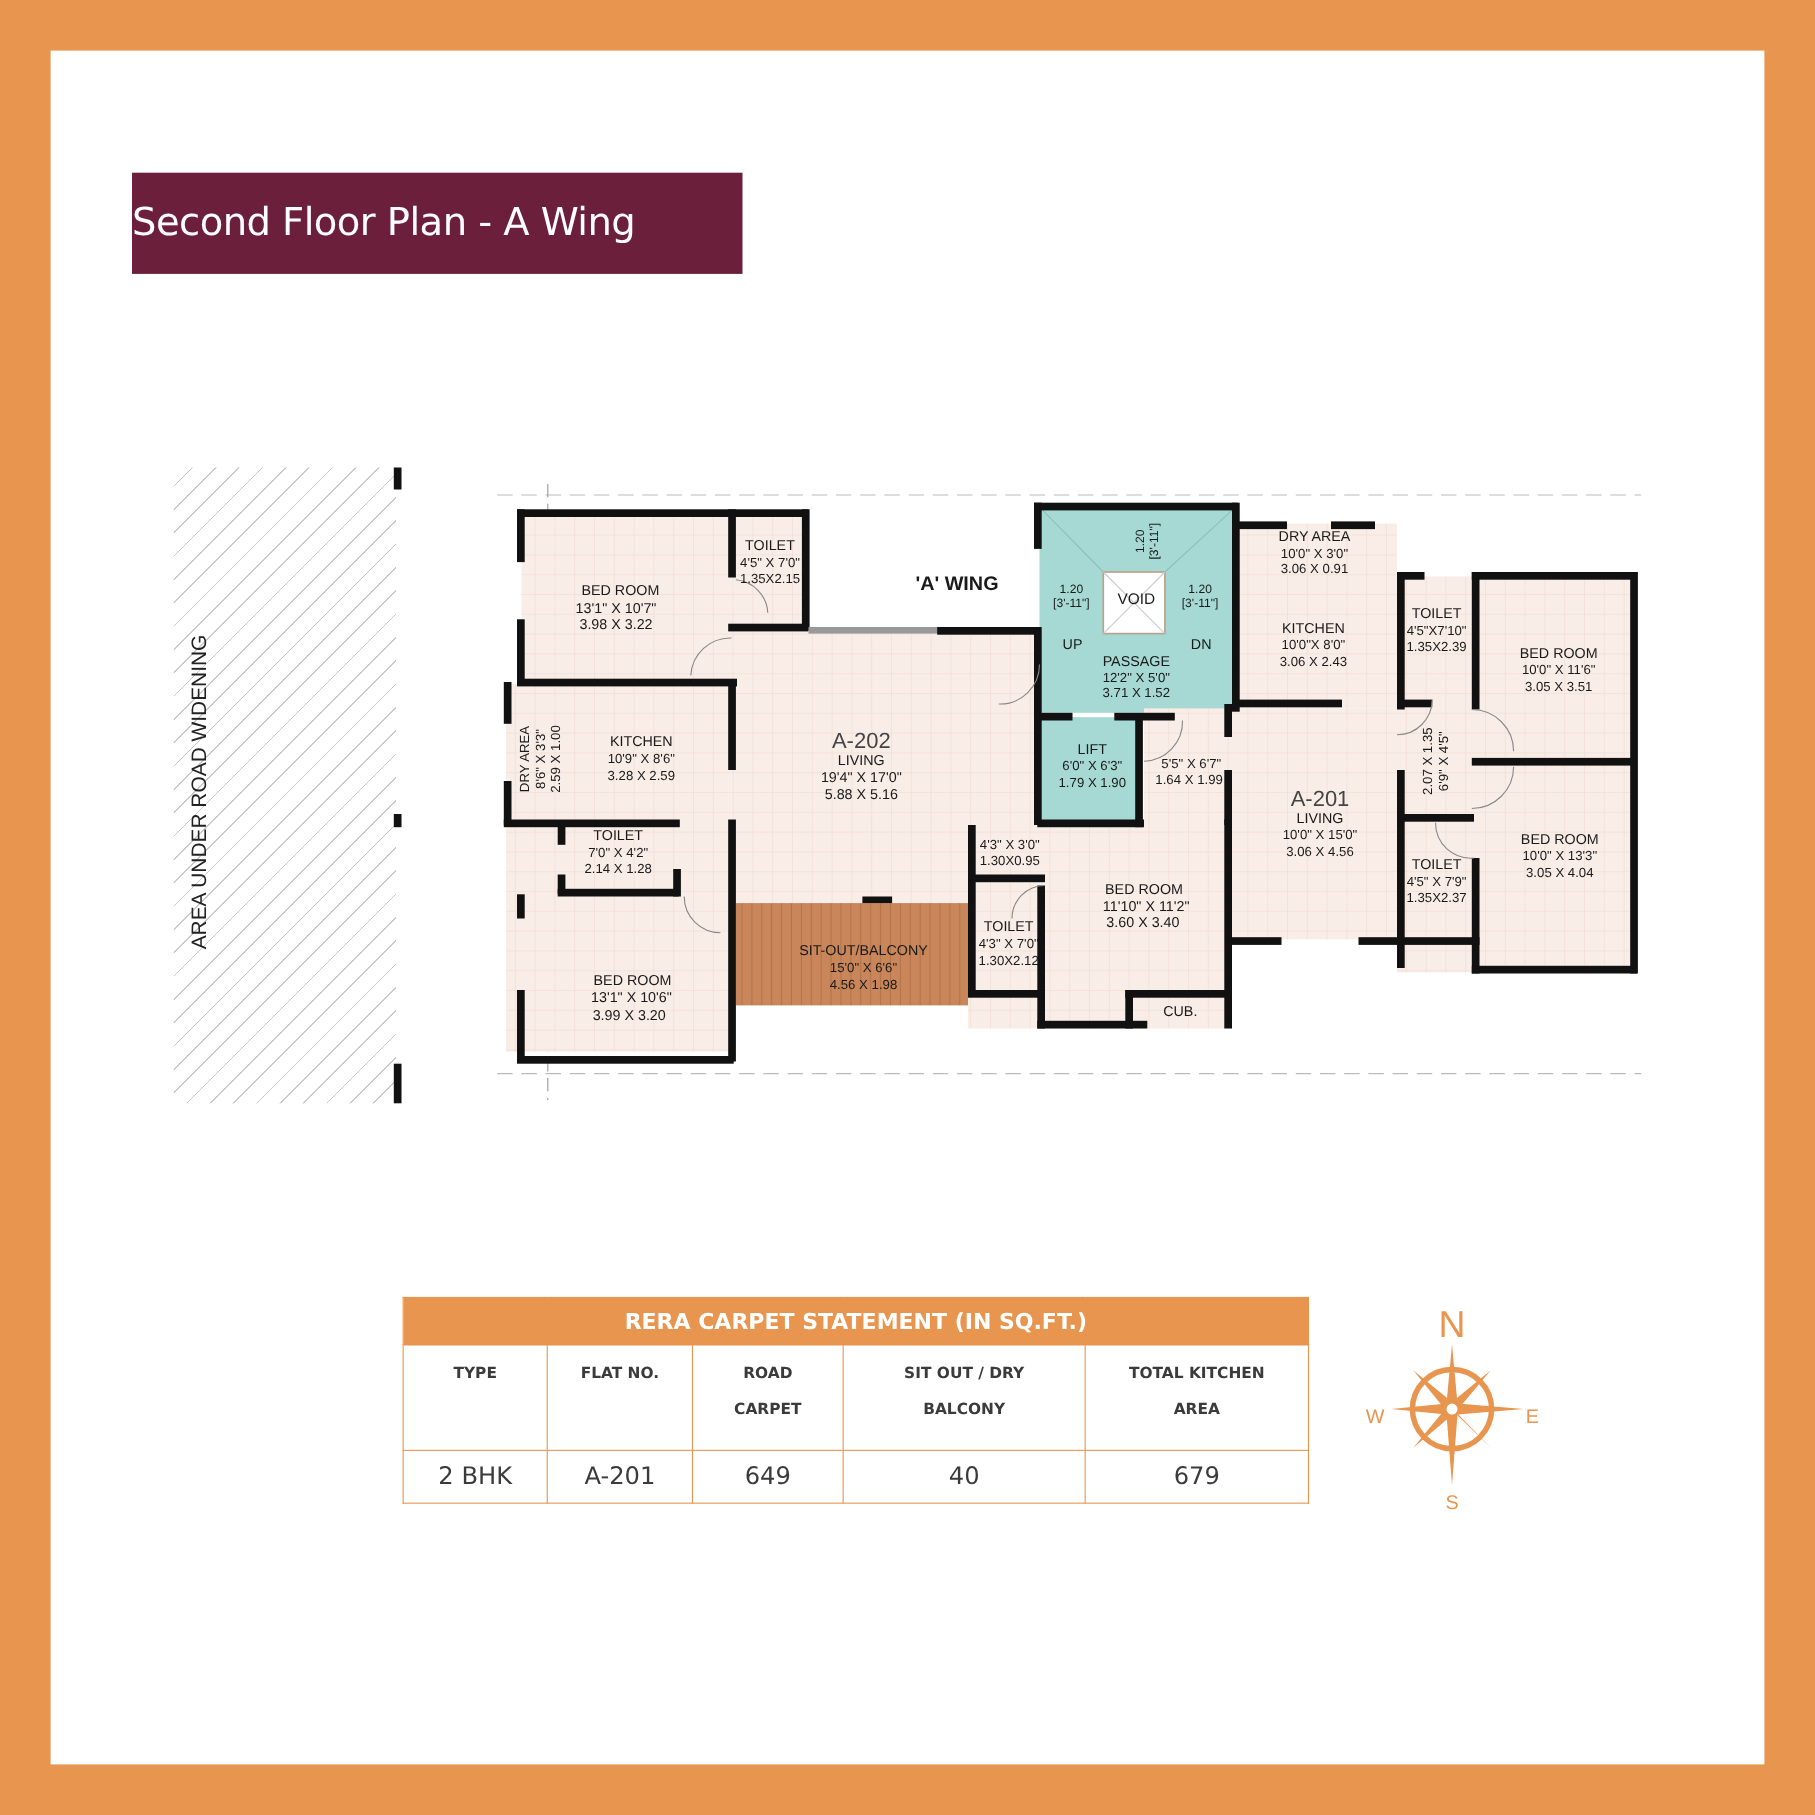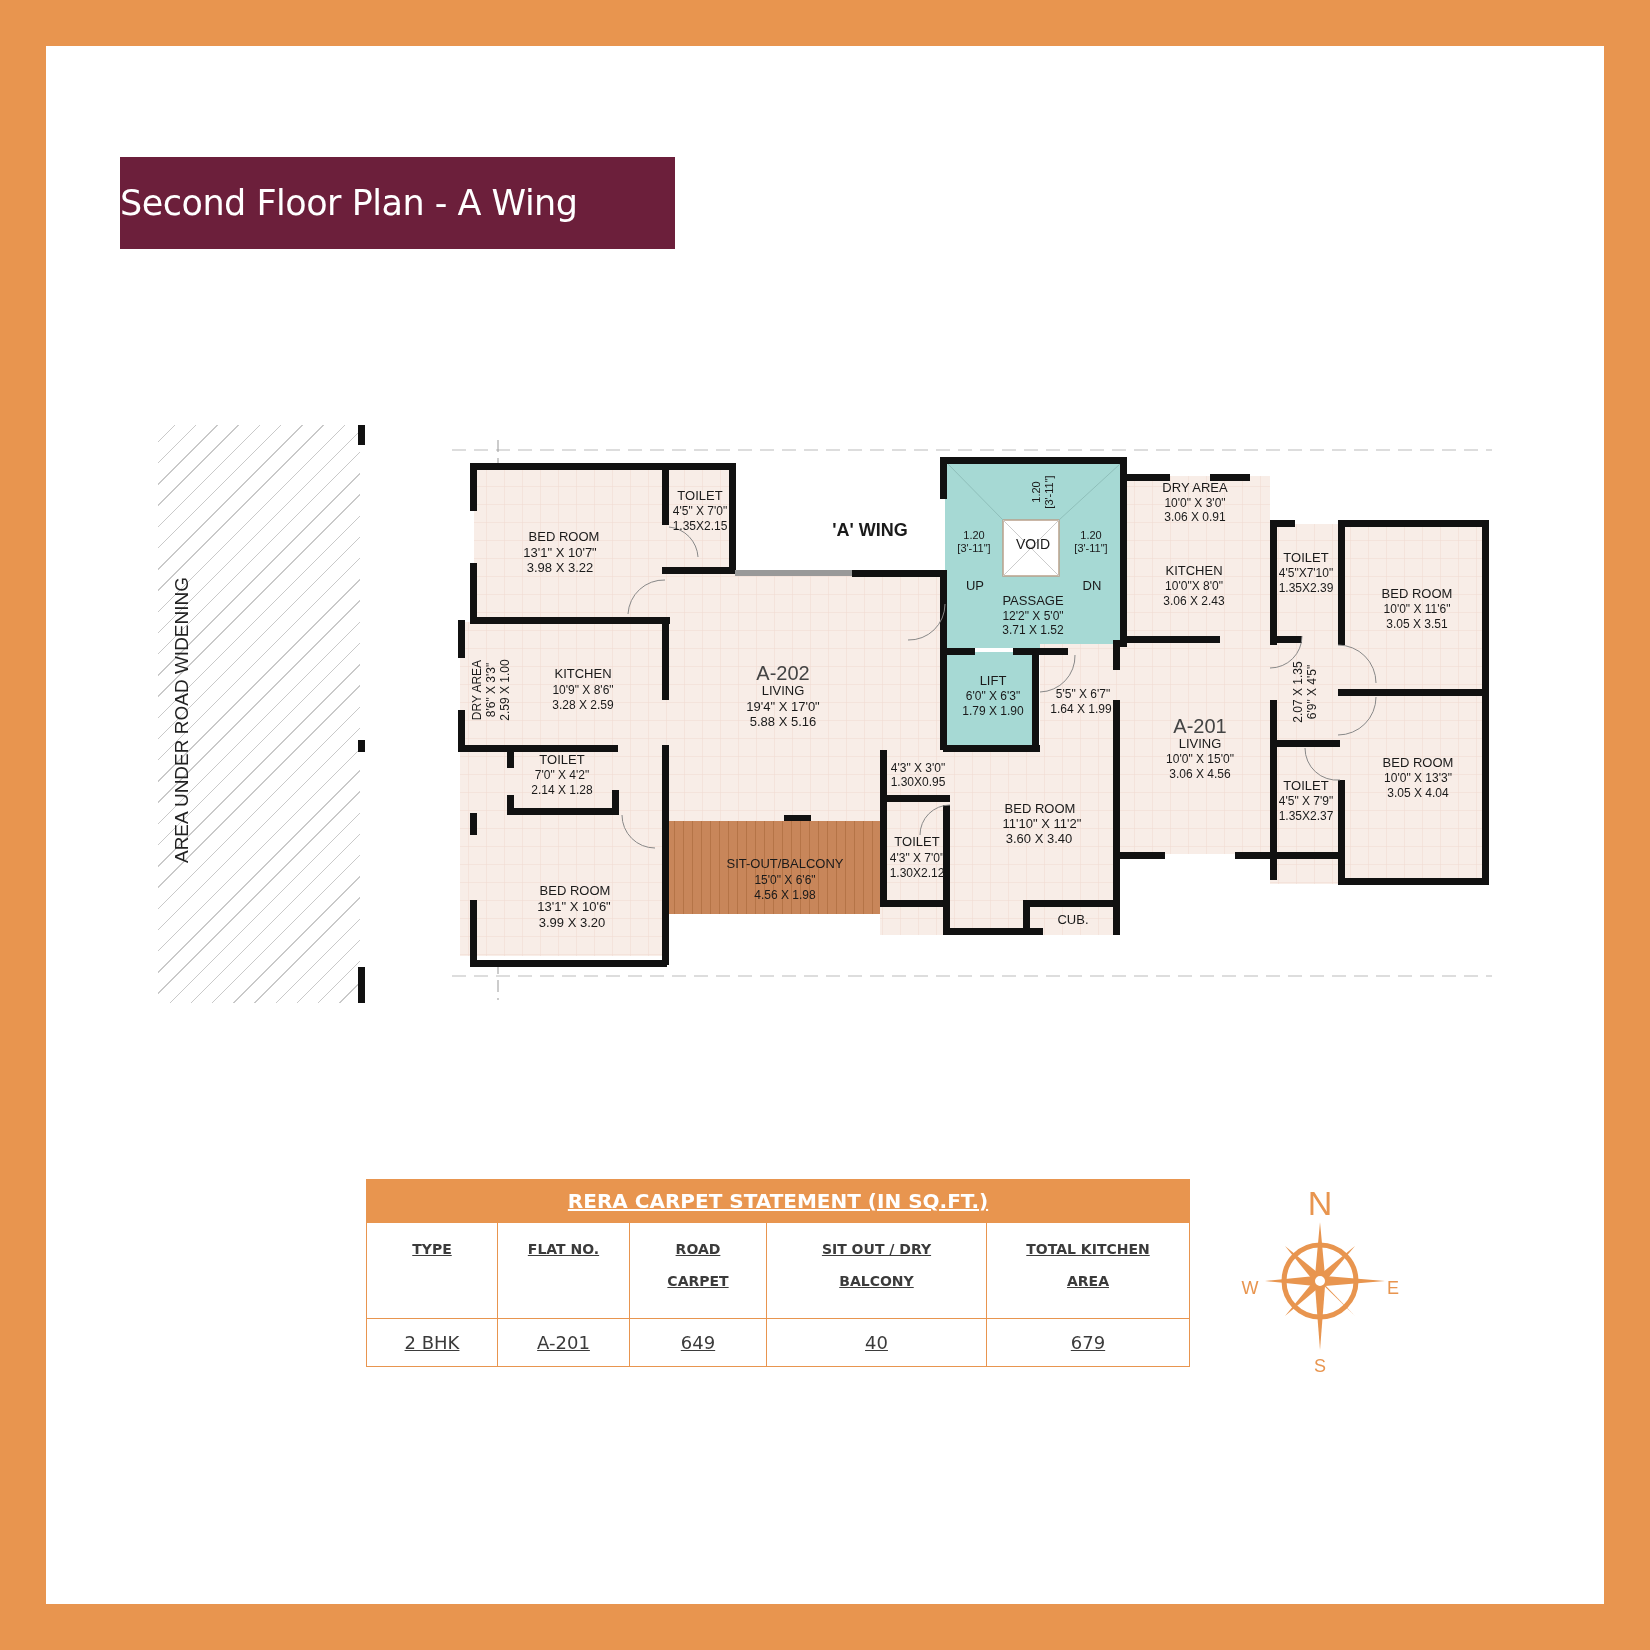--- a/index.html
+++ b/index.html
@@ -11,24 +11,24 @@
   .road { position:absolute; left:158px; top:425px; width:202px; height:578px;
     background: repeating-linear-gradient(-45deg, #ffffff 0px, #ffffff 14px, #c9c9c9 14px, #c9c9c9 15px); }
   .road-label { position:absolute; left:182px; top:720px; transform:translate(-50%,-50%) rotate(-90deg); font-size:19px; color:#222; white-space:nowrap; background:transparent; }
   .road-mark { position:absolute; left:358px; width:7px; background:#111; }
 
   svg.plan { position:absolute; left:0; top:0; }
   .rl { font-family:"Liberation Sans", sans-serif; fill:#1a1a1a; text-anchor:middle; }
   .flatno { font-size:20px; fill:#444; }
 
   .rera { position:absolute; left:366px; top:1179px; width:824px; border-collapse:collapse; font-family:"DejaVu Sans", sans-serif; color:#3b3b3b; }
-  .rera th, .rera td { border:1.5px solid #e8954f; text-align:center;text-decoration:underline; }
+  .rera th, .rera td { border:1.5px solid #e8954f; text-align:center; }
   .rera .hdr { background:#e8954f; color:#ffffff; font-size:20px; font-weight:bold; height:40px; }
   .rera .colh { font-size:14px; font-weight:bold; height:84px; vertical-align:top; padding-top:10px; line-height:32px; }
-  .rera td { font-size:18px; height:45px;text-align:center; }
+  .rera td { font-size:22px; height:45px;text-align:center; }
 
   .compass { position:absolute; left:1230px; top:1180px; width:180px; height:200px; }
 </style>
 </head>
 <body>
 
 <div class="sheet"></div>
 
 <div class="title-banner">
   <span>Second Floor Plan - A Wing</span>

